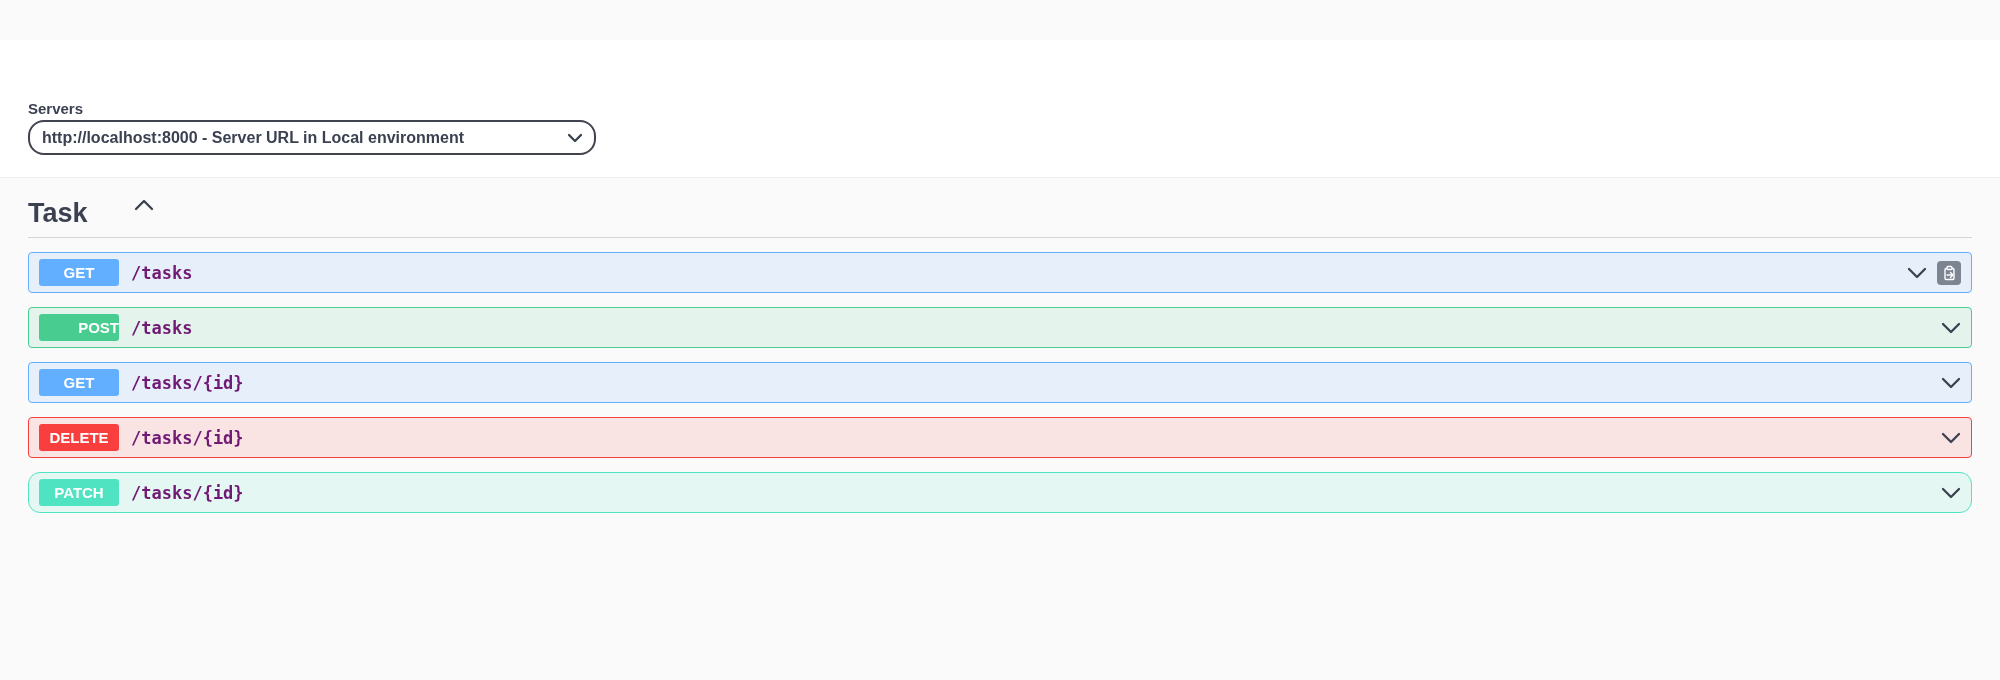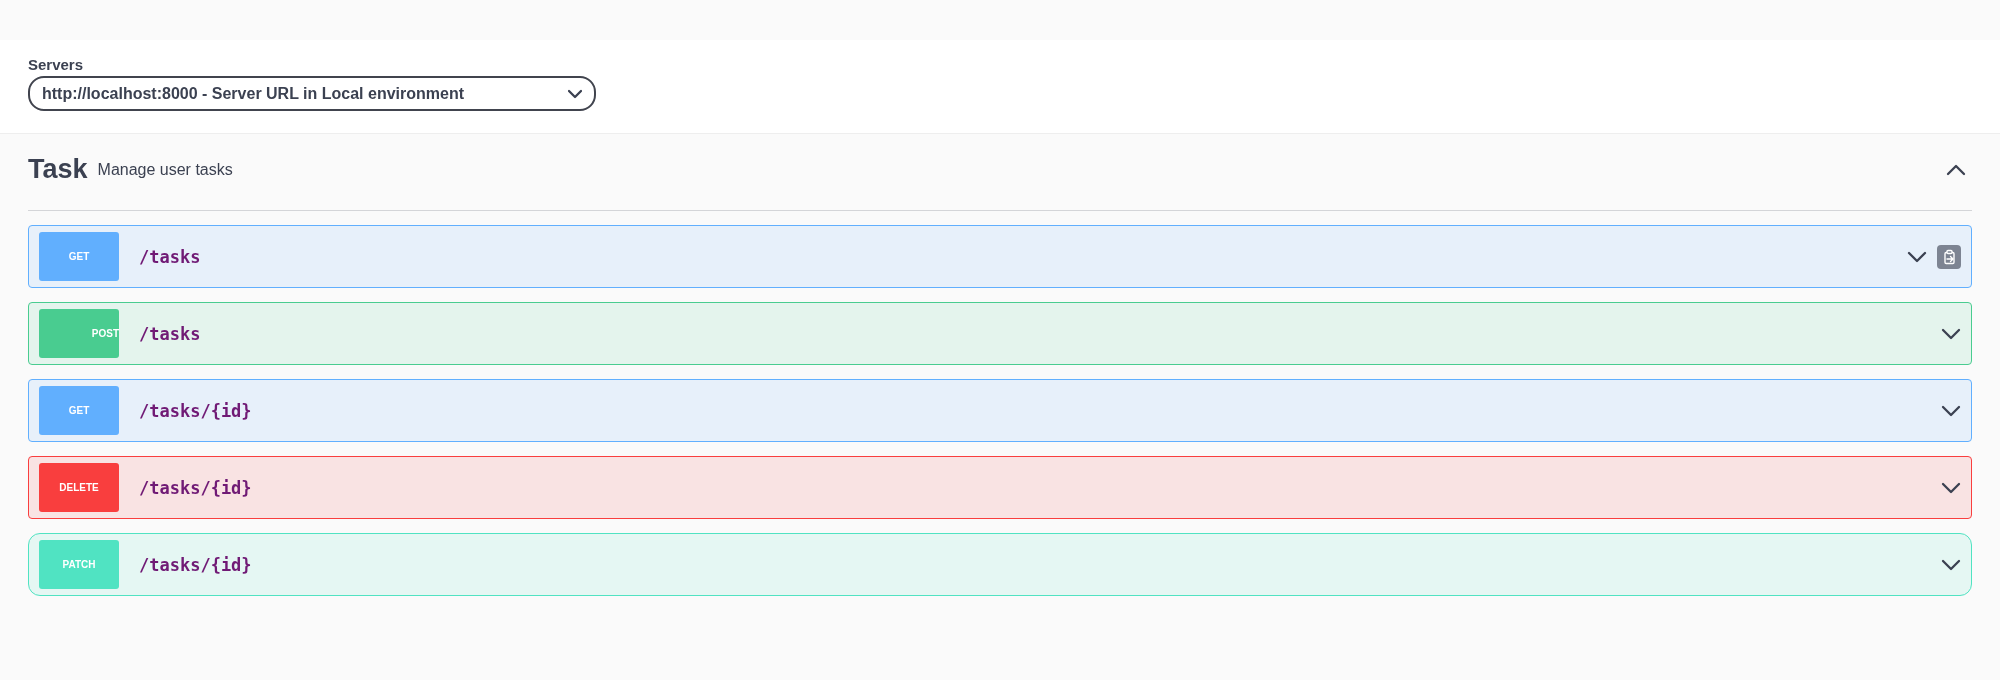--- a/index.html
+++ b/index.html
@@ -16,20 +16,21 @@
       background: #fff;
       padding: 16px 28px 22px 28px;
       border-bottom: 1px solid #eee;
     }
     .servers-label {
       font-size: 15px;
       font-weight: 700;
       color: #3b4151;
       margin-bottom: 3px;
       display: block;
+      margin-top: 44px;
     }
     .servers-select-wrap { position: relative; width: 568px; }
     .servers-select {
       width: 100%;
       padding: 6px 36px 6px 12px;
       font-size: 16px;
       font-weight: 700;
       color: #3b4151;
       border: 2px solid #41444e;
       border-radius: 16px;
@@ -44,24 +45,25 @@
       right: 14px;
       top: 50%;
       transform: translateY(-50%);
       pointer-events: none;
     }
 
     .tags-area { background: #fafafa; padding: 20px 28px 30px 28px; }
 
     .tag-header {
       display: flex;
-      align-items: center;
+      align-items: flex-start;
       border-bottom: 1px solid rgba(59,65,81,.2);
-      padding-bottom: 25px;
-      cursor: pointer;
+      padding-bottom: 8px;
+      cursor: pointer;
+      gap: 36px;
     }
     .tag-name { font-size: 27px; font-weight: 700; color: #3b4151; margin-right: 10px; }
     .tag-desc { font-size: 16px; color: #3b4151; flex: 1; }
     .tag-chev { margin-right: 6px; }
 
     .op-list { margin-top: 14px; }
 
     .op-row {
       display: flex;
       align-items: center;
@@ -73,26 +75,26 @@
       min-height: 40px;
     }
     .op-get    { background: rgba(97,175,254,.12); border-color: #61affe; }
     .op-post   { background: rgba(73,204,144,.12); border-color: #49cc90; }
     .op-delete { background: rgba(249,62,62,.12);  border-color: #f93e3e; }
     .op-patch  { background: rgba(80,227,194,.12); border-color: #50e3c2; border-radius: 12px; }
 
     .method-badge {
       min-width: 80px;
       text-align: center;
-      padding: 19px 0;
+      padding: 5px 0;
       border-radius: 3px;
-      font-size: 10px;
+      font-size: 15px;
       font-weight: 700;
       color: #fff;
-      margin-right: 20px;
+      margin-right: 12px;
       font-family: -apple-system, BlinkMacSystemFont, "Segoe UI", Helvetica, Arial, sans-serif;
     }
     .m-get    { background: #61affe; }
     .m-post   { background: #49cc90; text-align: right; }
     .m-delete { background: #f93e3e; }
     .m-patch  { background: #50e3c2; }
 
     .op-path {
       font-family: ui-monospace, SFMono-Regular, Menlo, Consolas, monospace;
       font-size: 17px;
@@ -132,21 +134,20 @@
           <path d="M1 2 L7 8 L13 2" fill="none" stroke="#3b4151" stroke-width="2.3" stroke-linecap="round" stroke-linejoin="round"></path>
         </svg>
     </span>
   </div>
 </div>
 
 <div class="tags-area">
 
   <div class="tag-header">
     <span class="tag-name">Task</span>
-    <span class="tag-desc">Manage user tasks</span>
     <span class="tag-chev chev-icon">
       <svg width="20" height="14" viewBox="0 0 20 14">
           <path d="M2 11 L10 3 L18 11" fill="none" stroke="#3b4151" stroke-width="2.3" stroke-linecap="round" stroke-linejoin="round"></path>
         </svg>
     </span>
   </div>
 
   <div class="op-list">
 
     <div class="op-row op-get">

